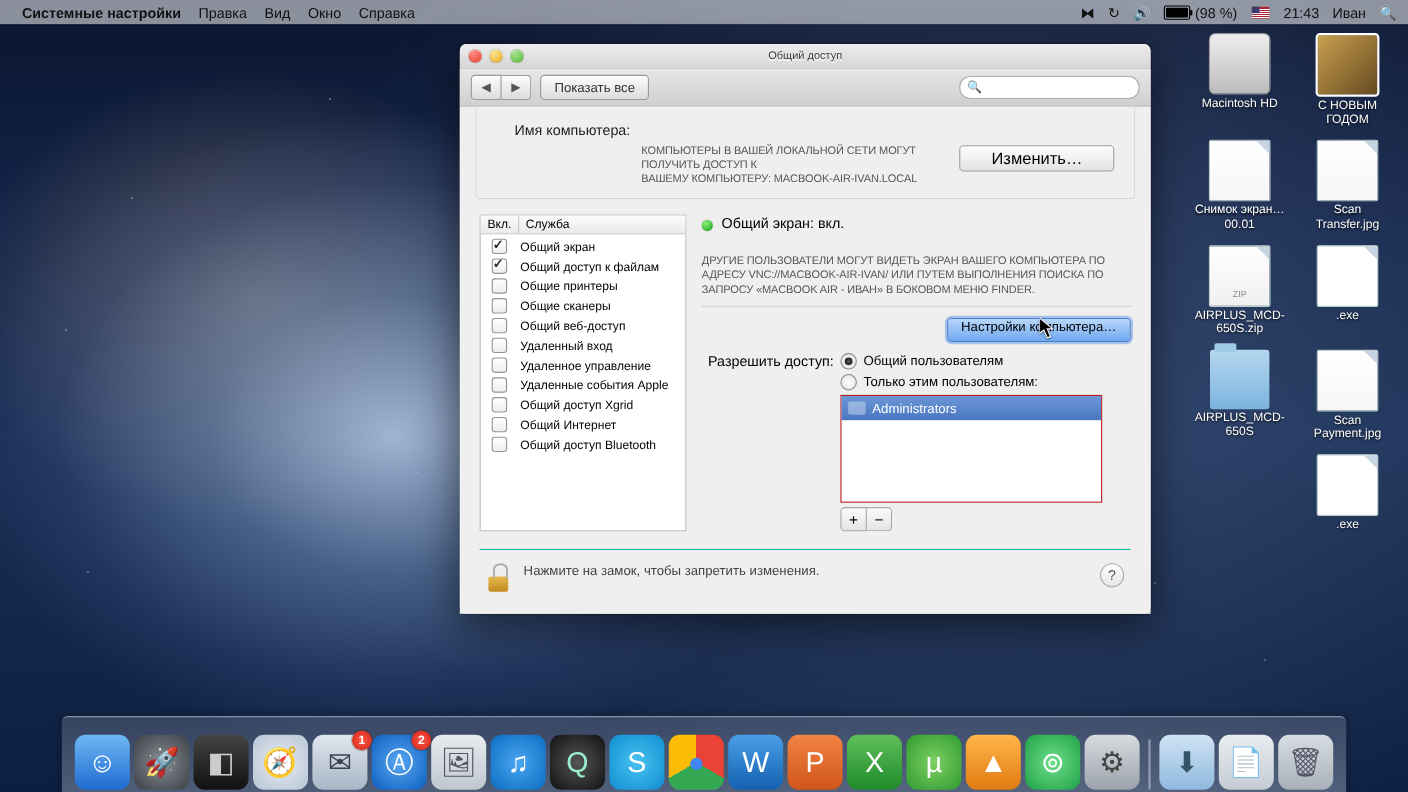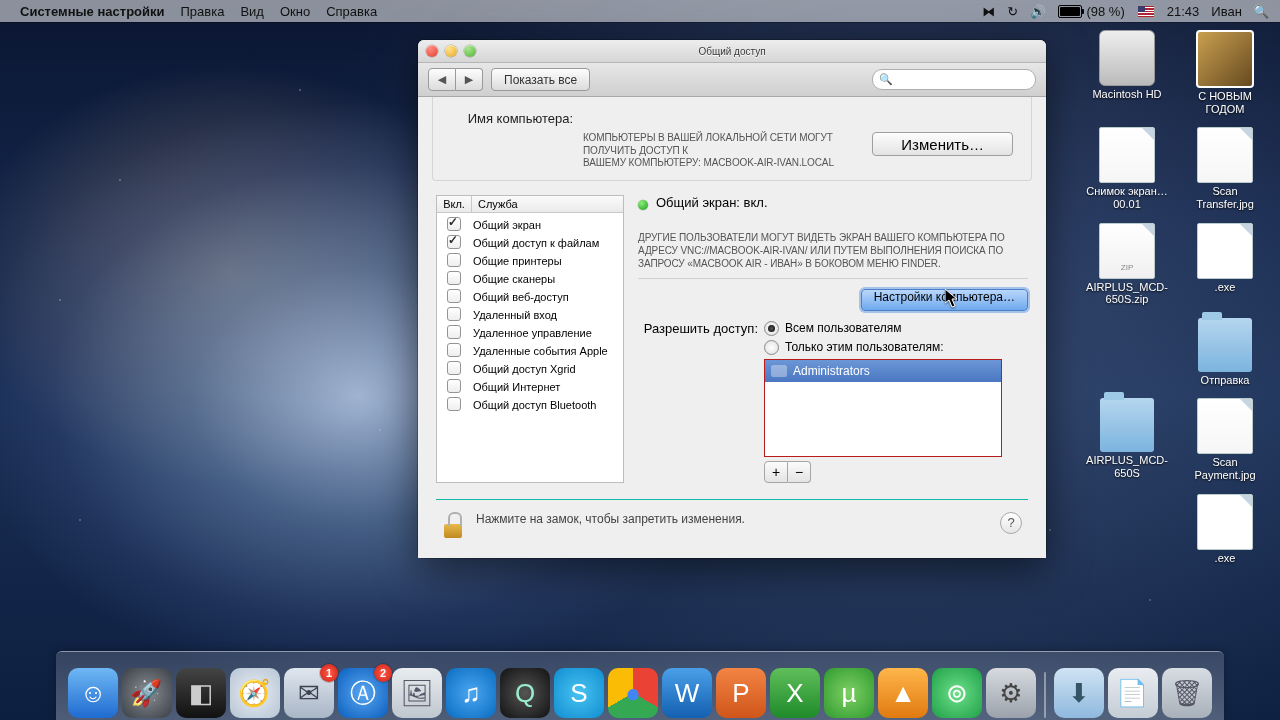--- a/index.html
+++ b/index.html
@@ -166,30 +166,20 @@
       <div class="di">
         <div class="ic file zip"></div>
         <div class="lbl">AIRPLUS_MCD-650S.zip</div>
       </div>
       <div class="di">
         <div class="ic file"></div>
         <div class="lbl">.exe</div>
       </div>
     </div>
     <div class="desk-col">
-      <div class="di" style="visibility: hidden;">
-        <div class="ic"></div>
-        <div class="lbl">x</div>
-      </div>
-      <div class="di">
-        <div class="ic folder"></div>
-        <div class="lbl">Отправка</div>
-      </div>
-    </div>
-    <div class="desk-col">
       <div class="di">
         <div class="ic folder"></div>
         <div class="lbl">AIRPLUS_MCD-650S</div>
       </div>
       <div class="di">
         <div class="ic file jpg"></div>
         <div class="lbl">Scan Payment.jpg</div>
       </div>
     </div>
     <div class="desk-col">
@@ -315,21 +305,21 @@
           <div class="dot"></div>
           <span>Общий экран: вкл.</span>
         </div>
         <div class="desc">Другие пользователи могут видеть экран Вашего компьютера по адресу vnc://MacBook-Air-Ivan/ или путем выполнения поиска по запросу «MacBook Air - Иван» в боковом меню Finder.</div>
         <div class="hr"></div>
         <div class="bluebtn">Настройки компьютера…</div>
         <div class="radiogrp">
           <div class="rrow">
             <div class="rlabel">Разрешить доступ:</div>
             <div class="radio on"></div>
-            <span>Всем пользователям</span>
+            <span>Общий пользователям</span>
           </div>
           <div class="rrow">
             <div class="rlabel"></div>
             <div class="radio"></div>
             <span>Только этим пользователям:</span>
           </div>
           <div class="userlist">
             <div class="urow">
               <span class="uic"></span>
               <span>Administrators</span>

